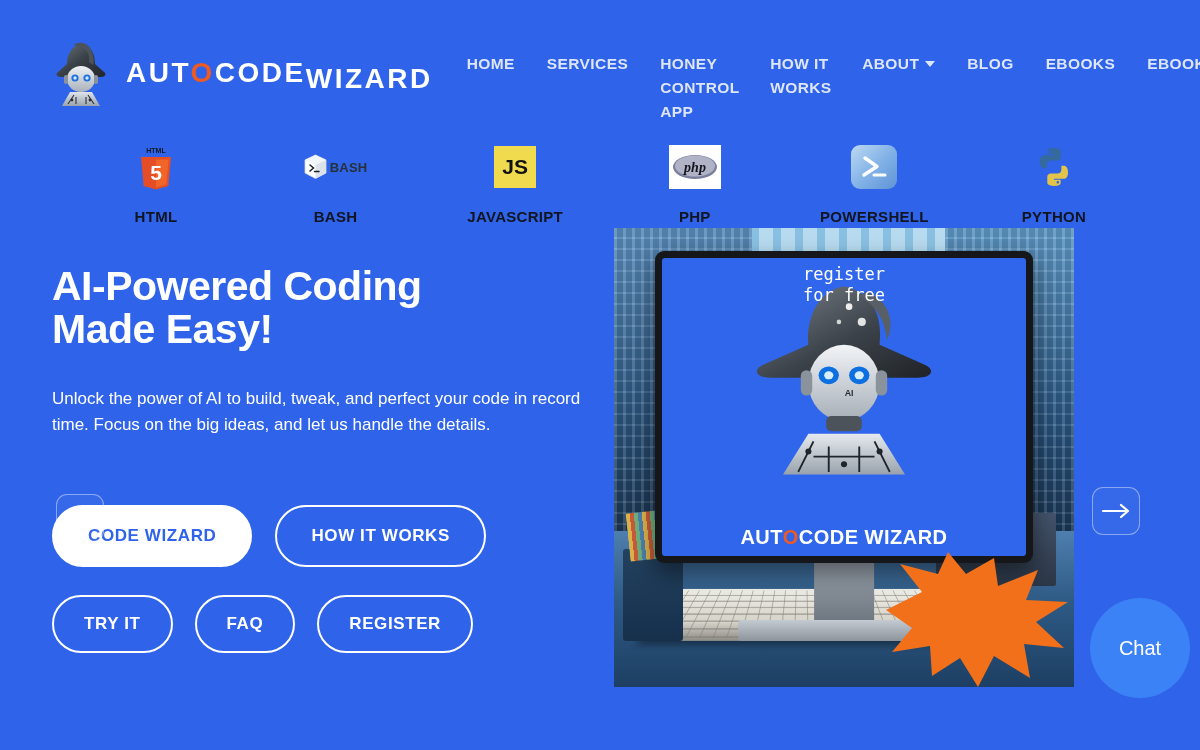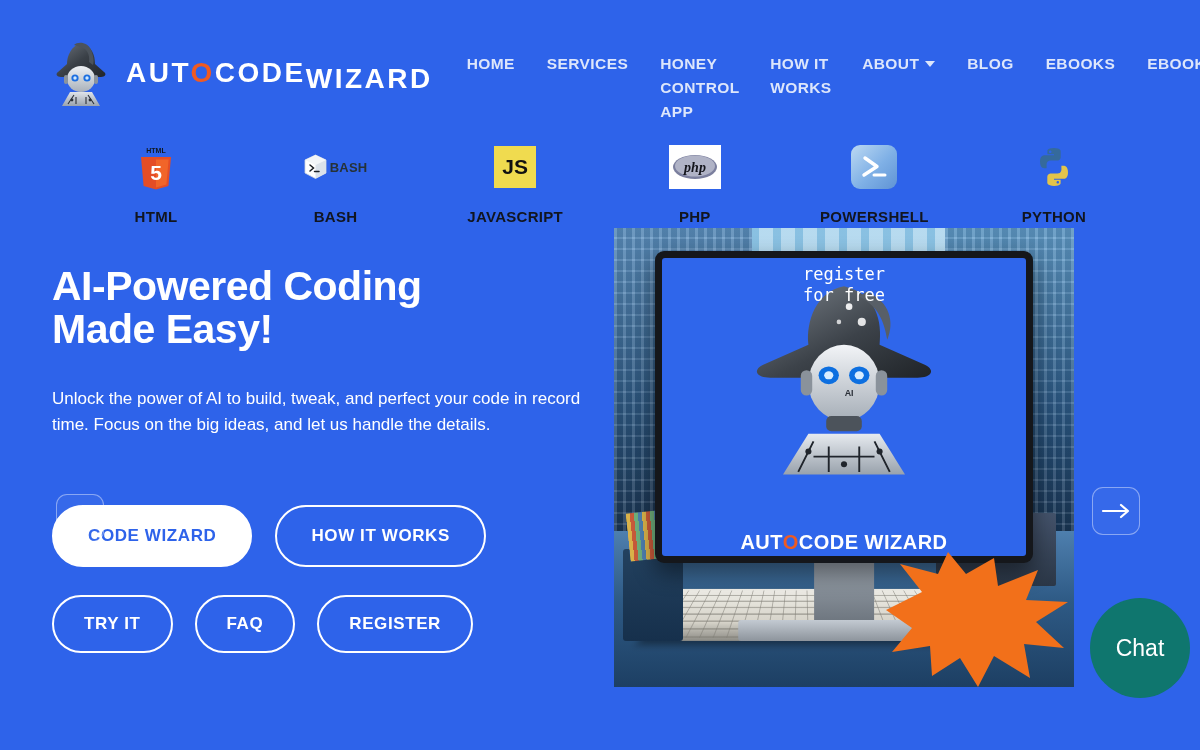--- a/index.html
+++ b/index.html
@@ -129,20 +129,21 @@
 
   .monitor {
     position: absolute; left: 9%; top: 5%; width: 82%; height: 68%;
     background: #15171b; border-radius: 9px; padding: 7px;
     box-shadow: 0 10px 22px rgba(0,0,0,.45);
   }
   .monitor-screen {
     width: 100%; height: 100%; background: #2f66eb; border-radius: 3px;
     position: relative; overflow: hidden;
     display: flex; flex-direction: column; align-items: center; justify-content: flex-end;
+    padding-bottom: 5px;
   }
   .monitor-stand {
     position: absolute; left: 50%; top: 73%; transform: translateX(-50%);
     width: 13%; height: 13%; background: linear-gradient(180deg,#9aa3ad,#6d757e);
   }
   .monitor-base {
     position: absolute; left: 50%; top: 85.5%; transform: translateX(-50%);
     width: 46%; height: 4.5%; background: linear-gradient(180deg,#c3cad2,#8d949c); border-radius: 3px;
   }
   .screen-logo-text {
@@ -185,23 +186,23 @@
     position: absolute; width: 48px; height: 48px; border-radius: 11px;
     border: 1px solid rgba(255,255,255,.42); background: rgba(255,255,255,.04);
     display: flex; align-items: center; justify-content: center;
     color: #ffffff; cursor: pointer; z-index: 13;
   }
   .carousel-prev { left: 56px; top: 494px; }
   .carousel-next { left: 1092px; top: 487px; width: 48px; height: 48px; }
 
   .chat-widget {
     position: absolute; right: 10px; bottom: 52px; width: 100px; height: 100px;
-    border-radius: 50%; background: #0f766e;
+    border-radius: 50%; background: #3b82f6;
     display: flex; align-items: center; justify-content: center;
-    color: #ffffff; font-size: 23px; cursor: pointer; z-index: 25;
+    color: #ffffff; font-size: 20px; cursor: pointer; z-index: 25;
   }
 </style>
 </head>
 <body>
 
 <div class="page">
 
   <div class="header">
 
     <div class="brand">

